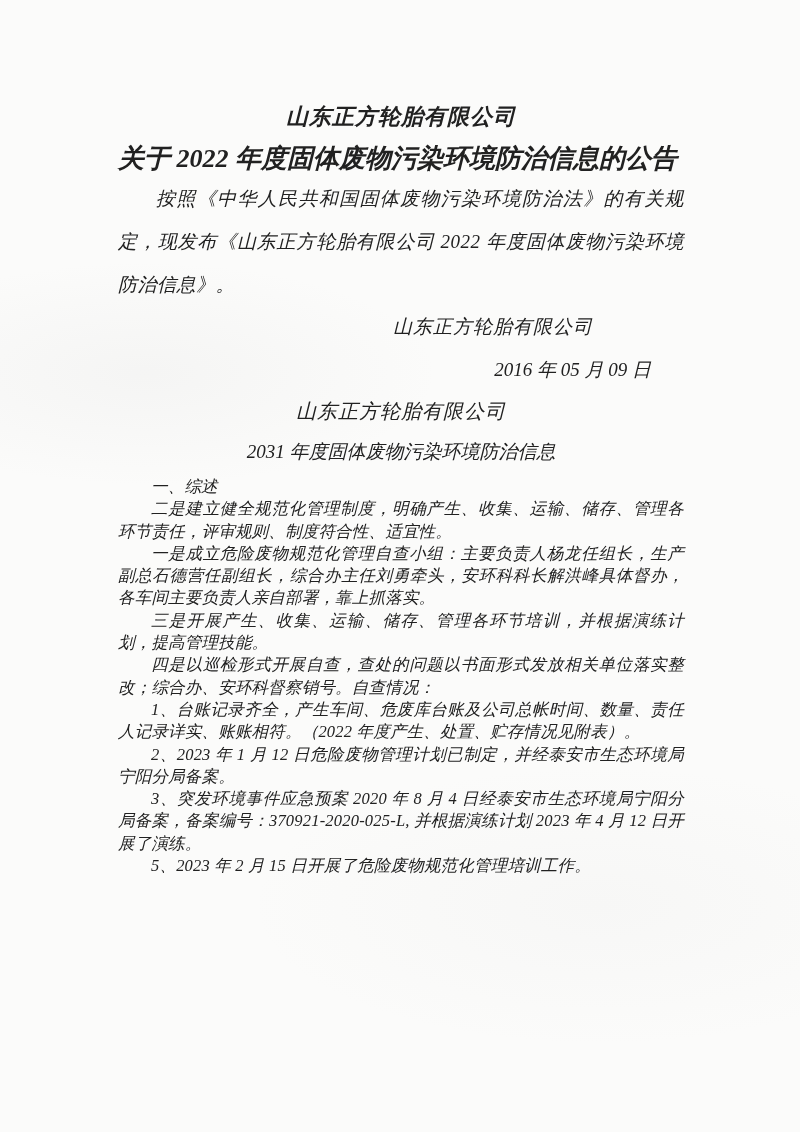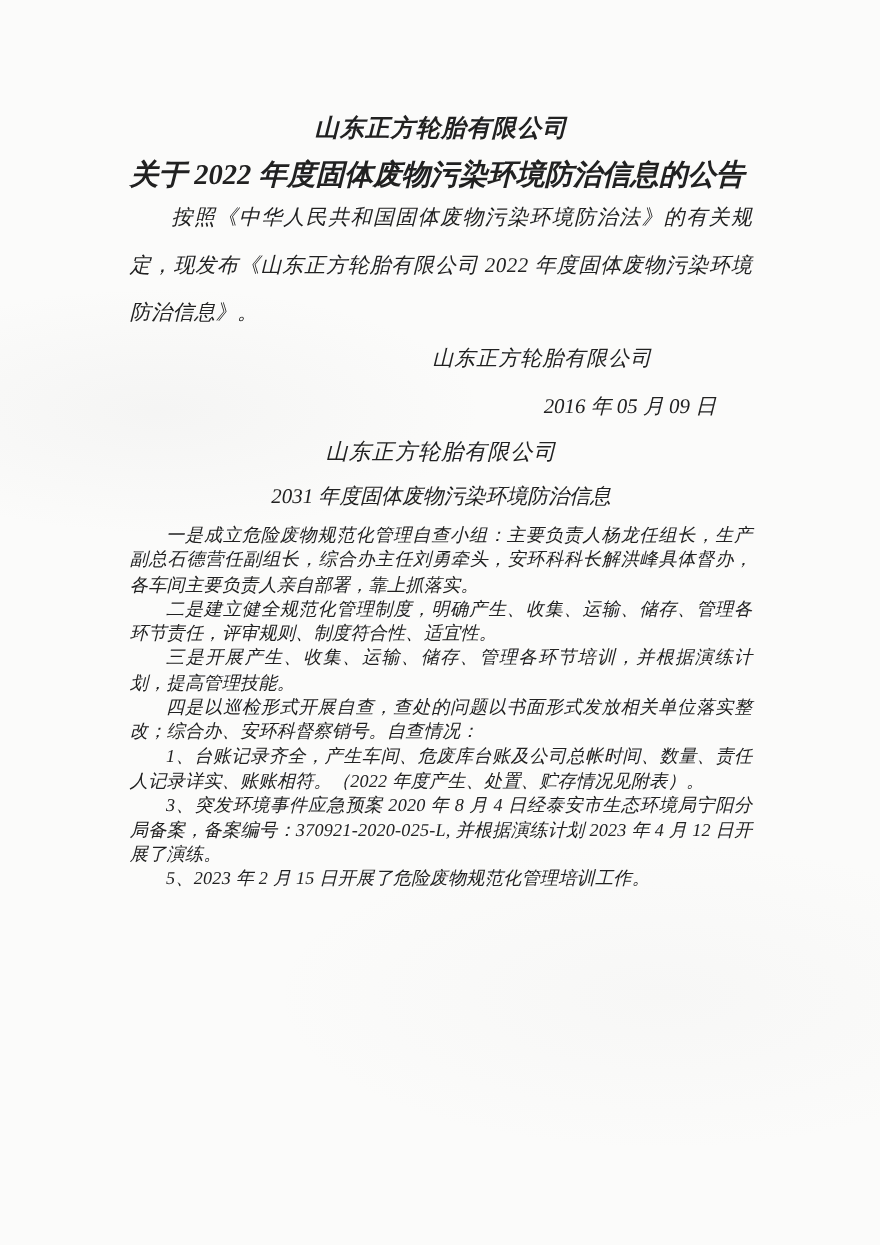--- a/index.html
+++ b/index.html
@@ -110,26 +110,28 @@
 
     <p class="signature-line">山东正方轮胎有限公司</p>
 
     <p class="date-line">2016 年 05 月 09 日</p>
 
     <p class="report-title-company">山东正方轮胎有限公司</p>
 
     <p class="report-title-subject">2031 年度固体废物污染环境防治信息</p>
 
     <div class="report-body">
+      <p class="section-heading">一、综述</p>
 
       <div>
+          <p>二是建立健全规范化管理制度，明确产生、收集、运输、储存、管理各环节责任，评审规则、制度符合性、适宜性。</p>
           <p>一是成立危险废物规范化管理自查小组：主要负责人杨龙任组长，生产副总石德营任副组长，综合办主任刘勇牵头，安环科科长解洪峰具体督办，各车间主要负责人亲自部署，靠上抓落实。</p>
-          <p>二是建立健全规范化管理制度，明确产生、收集、运输、储存、管理各环节责任，评审规则、制度符合性、适宜性。</p>
           <p>三是开展产生、收集、运输、储存、管理各环节培训，并根据演练计划，提高管理技能。</p>
           <p>四是以巡检形式开展自查，查处的问题以书面形式发放相关单位落实整改；综合办、安环科督察销号。自查情况：</p>
           <p>1、台账记录齐全，产生车间、危废库台账及公司总帐时间、数量、责任人记录详实、账账相符。（2022 年度产生、处置、贮存情况见附表）。</p>
+          <p>2、2023 年 1 月 12 日危险废物管理计划已制定，并经泰安市生态环境局宁阳分局备案。</p>
           <p>3、突发环境事件应急预案 2020 年 8 月 4 日经泰安市生态环境局宁阳分局备案，备案编号：370921-2020-025-L, 并根据演练计划 2023 年 4 月 12 日开展了演练。</p>
           <p>5、2023 年 2 月 15 日开展了危险废物规范化管理培训工作。</p>
         </div>
     </div>
 
   </div>
 </div>
 
 </body></html>

